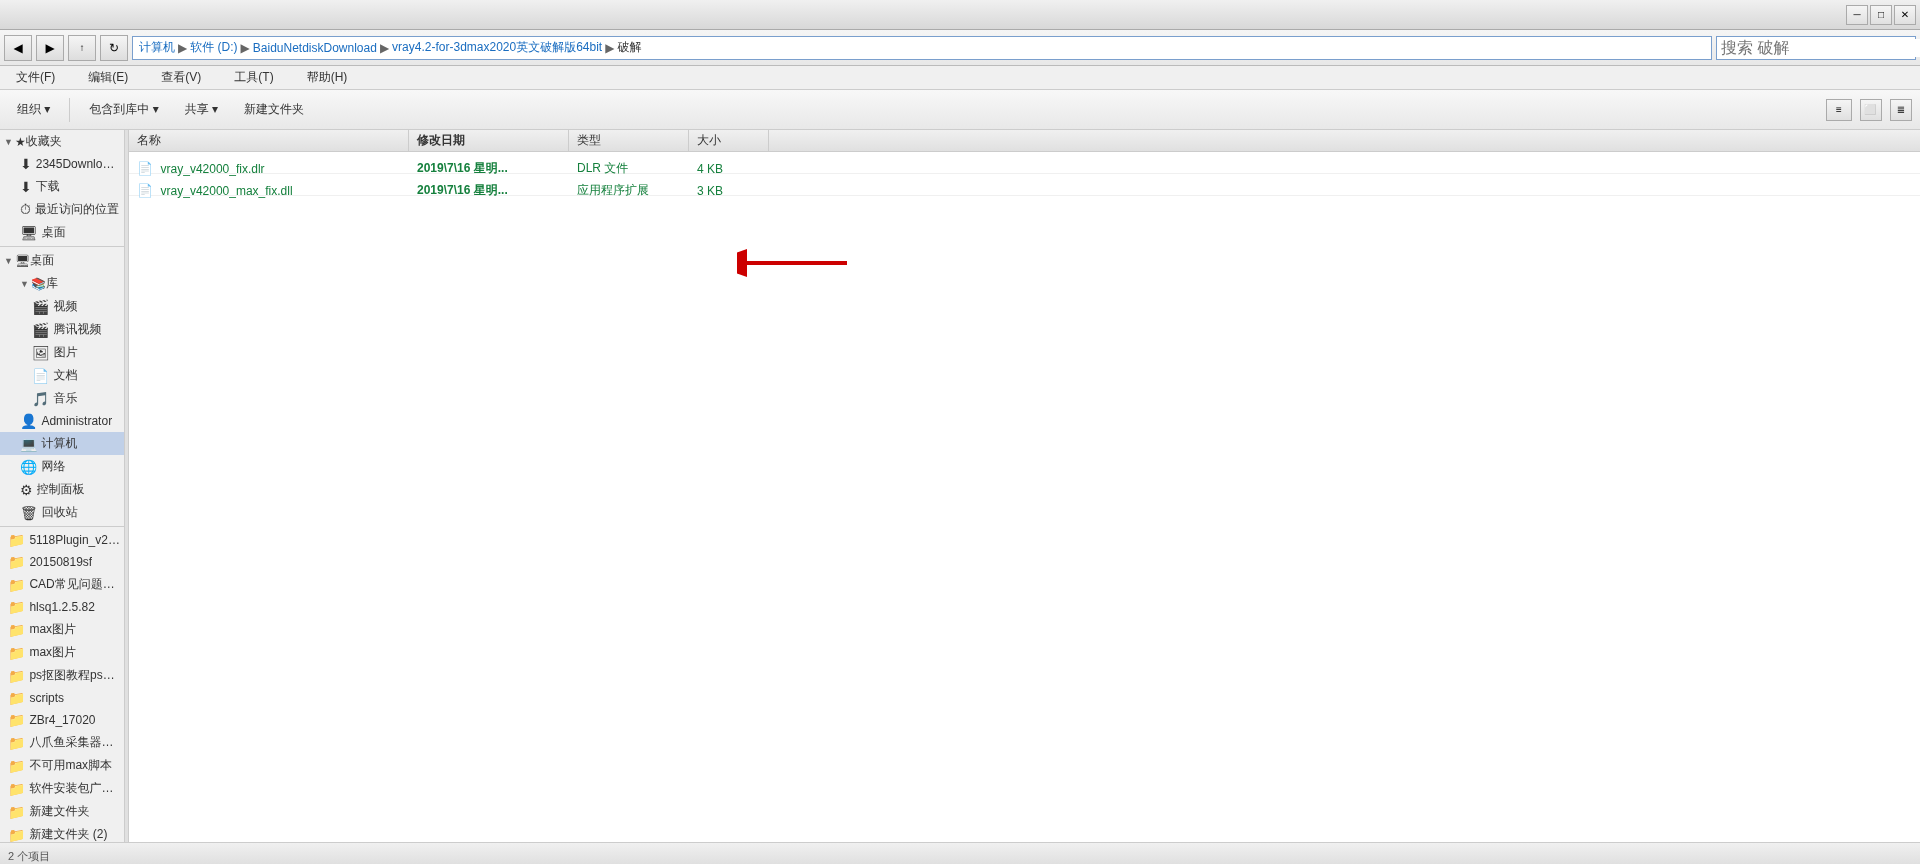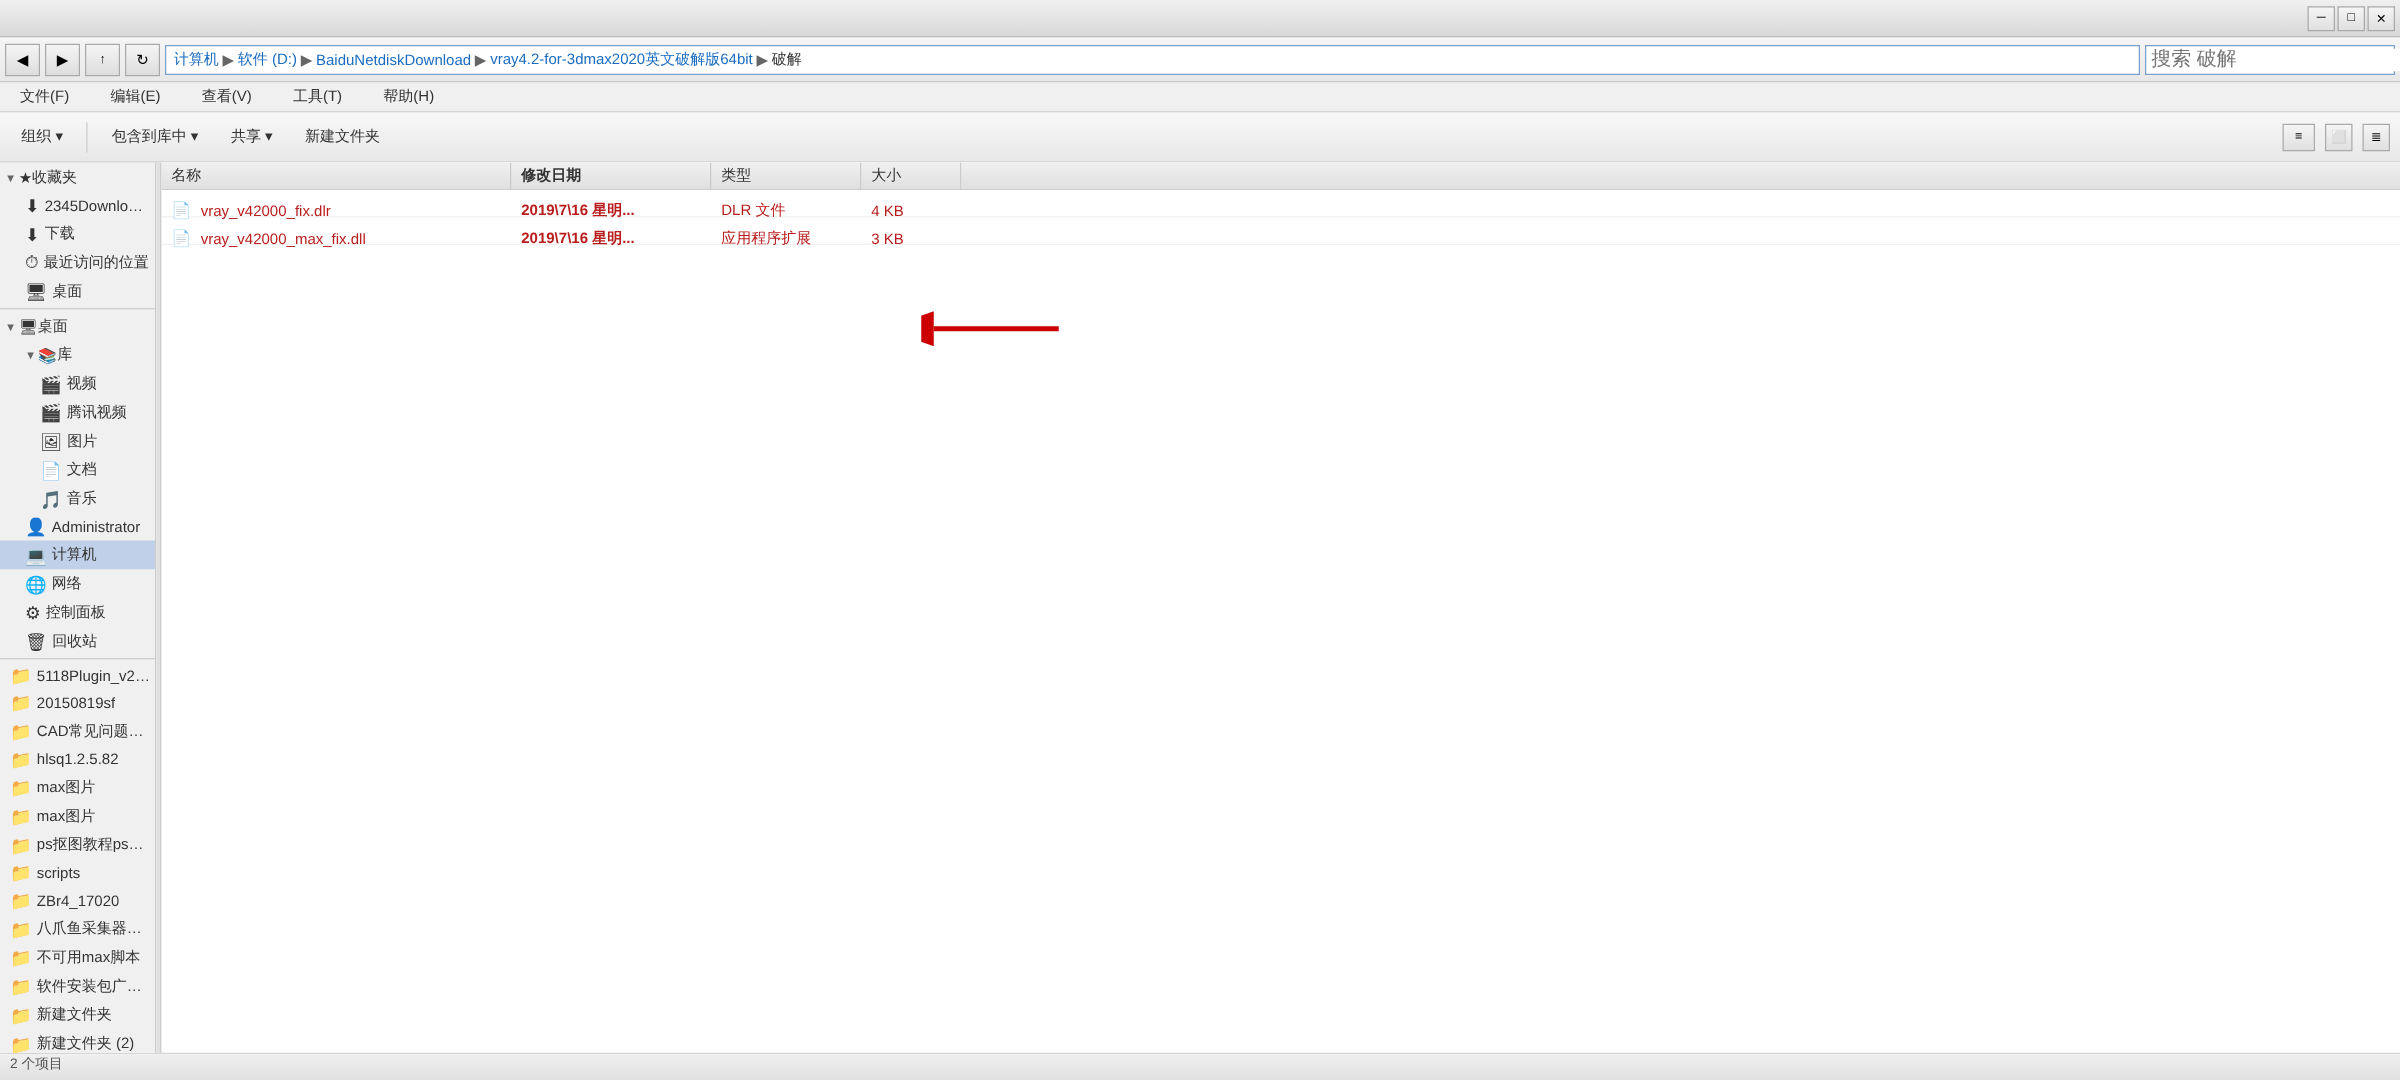--- a/index.html
+++ b/index.html
@@ -195,21 +195,21 @@
     .file-row {
       display: flex;
       align-items: center;
       height: 22px;
       border-bottom: 1px solid #f0f0f0;
       cursor: pointer;
     }
     .file-cell {
       padding: 18px 8px;
       font-size: 12px;
-      color: #b91c1c;
+      color: #15803d;
       overflow: hidden;
       text-overflow: ellipsis;
       white-space: nowrap;
       margin-top: 12px;
     }
     .file-icon { font-size: 13px; margin-right: 4px; }
 
     
     .arrow-annotation {
       position: absolute;
@@ -217,21 +217,21 @@
       left: 608px;
       pointer-events: none;
     }
 
     
     .status-bar {
       height: 22px;
       background: linear-gradient(to bottom, #f0f0f0, #e0e0e0);
       border-top: 1px solid #ccc;
       display: flex;
-      align-items: flex-start;
+      align-items: flex-end;
       padding: 0 8px;
       font-size: 11px;
       color: #555;
       gap: 8px;
     }
 
     
     ::-webkit-scrollbar { width: 14px; height: 14px; }
     ::-webkit-scrollbar-track { background: #f0f0f0; }
     ::-webkit-scrollbar-thumb { background: #c0c0c0; border: 2px solid #f0f0f0; }

